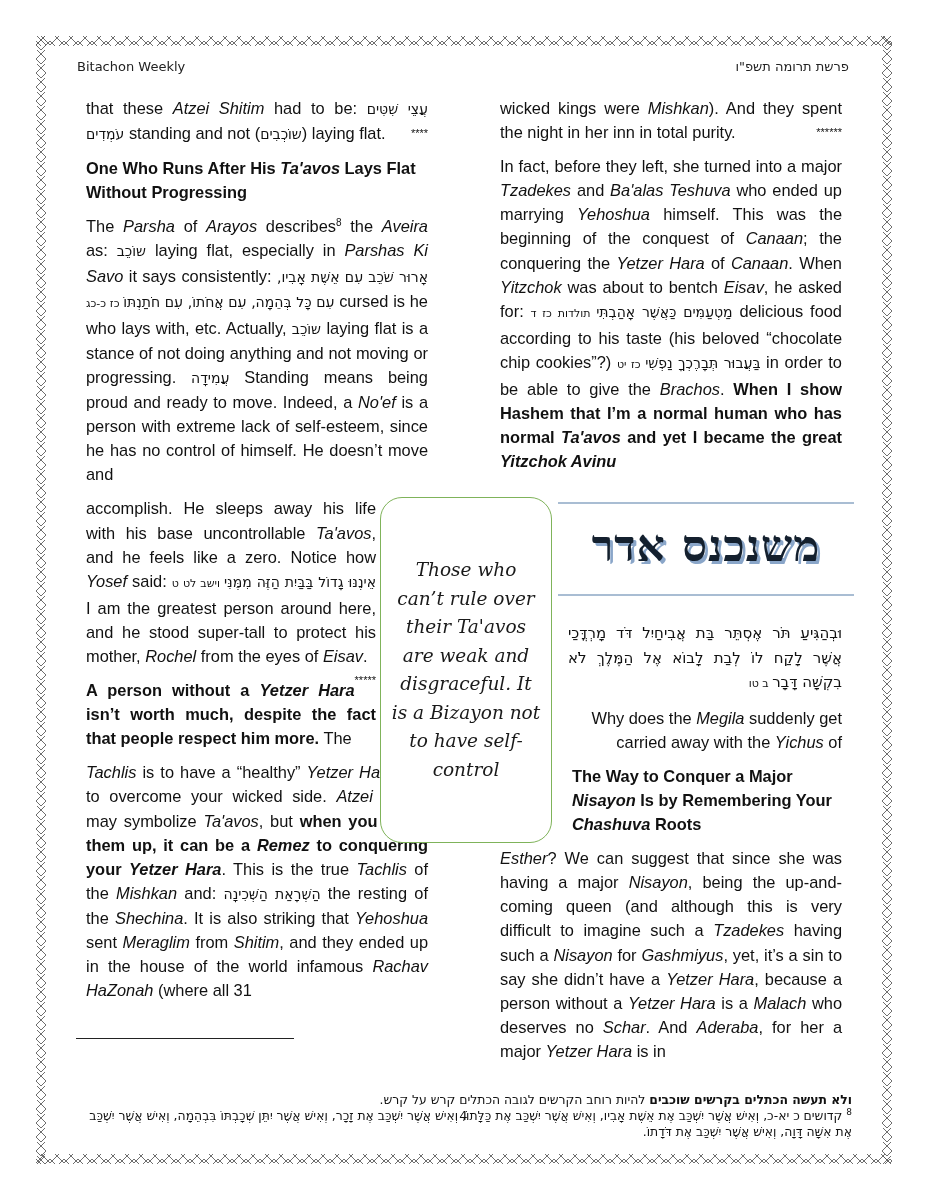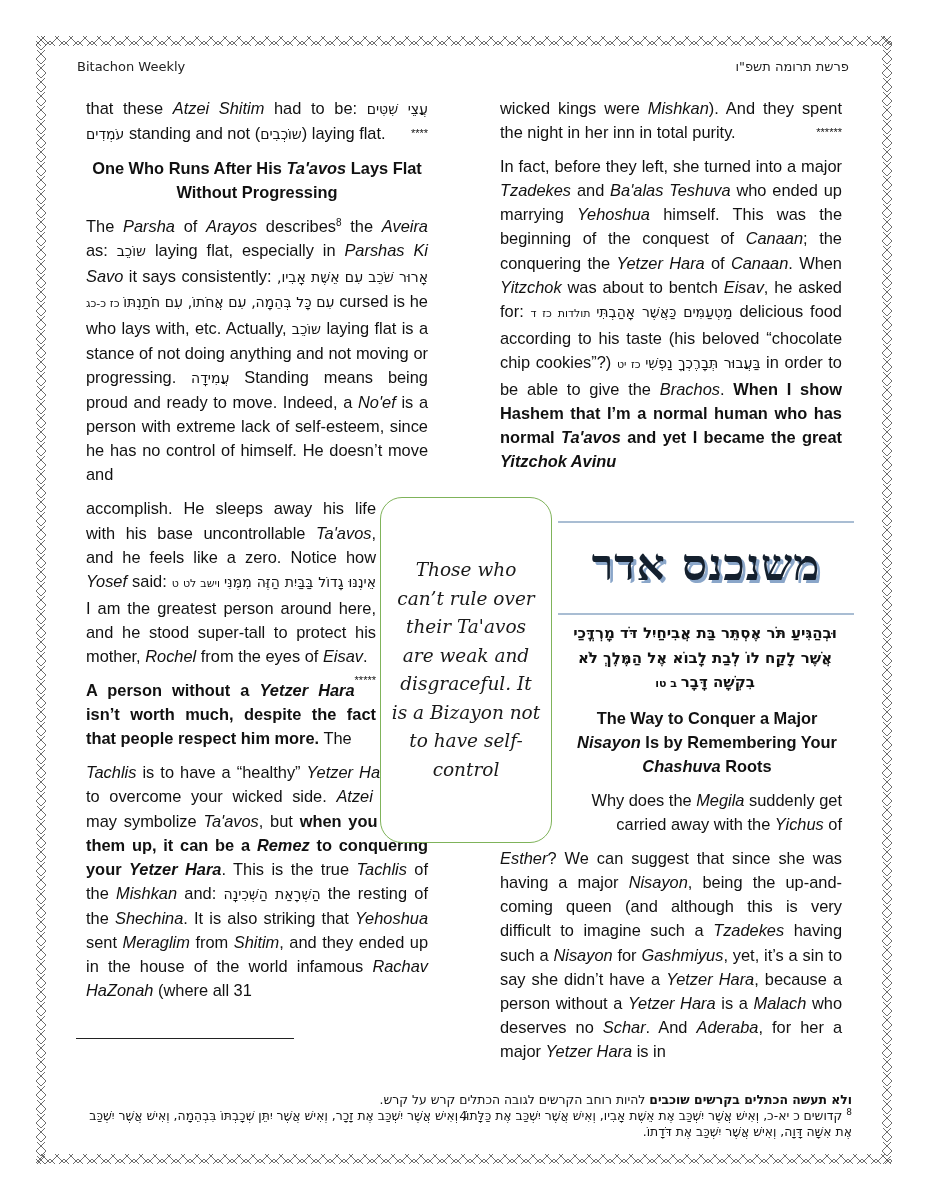--- a/index.html
+++ b/index.html
@@ -28,22 +28,22 @@
   .running-head { position: absolute; top: 59px; font-size: 13px;
     font-family: "DejaVu Sans", sans-serif; color: #222; }
   .running-head.left { left: 77px; }
   .running-head.right { right: 78px; direction: rtl; }
 
   .column { position: absolute; top: 86px; width: 362px; font-size: 16.4px; line-height: 24.1px; }
   .column.left { left: 76px; }
   .column.right { left: 490px; }
 
   .para { margin: 10px; text-align: justify; }
-  .para.head { text-align: center; font-weight: bold; }
-  .para.hebrew-block { text-align: center; font-weight: bold; direction: rtl; font-family: "DejaVu Sans", sans-serif; font-size: 15px; }
+  .para.head { text-align: left; font-weight: bold; }
+  .para.hebrew-block { font-weight: normal; direction: rtl; font-family: "DejaVu Sans", sans-serif; font-size: 15px; }
   .i { font-style: italic; }
   .b { font-weight: bold; }
   .bi { font-weight: bold; font-style: italic; }
   .he { font-family: "DejaVu Sans", sans-serif; font-size: 14px; direction: rtl; unicode-bidi: embed; }
   .heb { font-family: "DejaVu Sans", sans-serif; font-size: 14px; font-weight: normal; direction: rtl; unicode-bidi: embed; }
   .src { font-family: "DejaVu Sans", sans-serif; font-size: 11px; direction: rtl; unicode-bidi: embed; }
   .sup { font-size: 10px; vertical-align: super; line-height: 0; }
   .stars { float: right; font-size: 11px; }
 
   .narrow { width: 290px; }
@@ -51,21 +51,21 @@
 
   
   .pullquote { position: absolute; left: 380px; top: 457px; width: 172px; height: 346px;
     border: 1.5px solid #7fb35a; border-radius: 22px; box-sizing: border-box;
     background: #fff; display: flex; align-items: center; justify-content: center;
     text-align: center; padding: 14px 10px; margin-top: 40px; }
   .pullquote-text { font-family: "DejaVu Serif", serif; font-style: italic; font-size: 18.5px;
     line-height: 28.5px; color: #1a1a1a; }
 
   
-  .banner { position: absolute; left: 558px; top: 521px; width: 296px; height: 93px; }
+  .banner { position: absolute; left: 558px; top: 502px; width: 296px; height: 93px; }
   .banner-rule { position: absolute; left: 0; right: 0; height: 2px; background: #a9bdd3; }
   .banner-rule.top { top: 0; }
   .banner-rule.bottom { top: 92px; }
   .banner-title { position: absolute; left: 0; right: 0; top: 18px; text-align: center;
     direction: rtl; font-family: "DejaVu Serif", serif; font-weight: bold; font-size: 44px;
     color: #14202e; letter-spacing: 1px; text-shadow: 3px 3px 0 #8aa6c9; }
 
   
   .footnote-rule { position: absolute; left: 76px; top: 1038px; width: 218px; height: 1px; background: #222; }
   .footnotes { position: absolute; left: 76px; top: 1092px; width: 776px; direction: rtl;
@@ -99,22 +99,22 @@
   </div>
 
 <div class="column right">
   <div>
       <p class="para"><span>wicked kings were </span><span class="i">Mishkan</span><span>). And they spent the night in her inn in total purity. </span><span class="stars">******</span></p>
       <p class="para"><span>In fact, before they left, she turned into a major </span><span class="i">Tzadekes</span><span> and </span><span class="i">Ba'alas Teshuva</span><span> who ended up marrying </span><span class="i">Yehoshua</span><span> himself. This was the beginning of the conquest of </span><span class="i">Canaan</span><span>; the conquering the </span><span class="i">Yetzer Hara</span><span> of </span><span class="i">Canaan</span><span>. When </span><span class="i">Yitzchok</span><span> was about to bentch </span><span class="i">Eisav</span><span>, he asked for: </span><span class="he">מַטְעַמִּים כַּאֲשֶׁר אָהַבְתִּי</span><span class="src"> תולדות כז ד</span><span> delicious food according to his taste (his beloved “chocolate chip cookies”?) </span><span class="he">בַּעֲבוּר תְּבָרֶכְךָ נַפְשִׁי</span><span class="src"> כז יט</span><span> in order to be able to give the </span><span class="i">Brachos</span><span>. </span><span class="b">When I show Hashem that I’m a normal human who has normal </span><span class="bi">Ta'avos</span><span class="b"> and yet I became the great </span><span class="bi">Yitzchok Avinu</span></p>
     </div>
   <div style="height:128px"></div>
   <div>
       <p class="para hebrew-block indent-right" style="padding-left: 68px; padding-right: 0px;"><span>וּבְהַגִּיעַ תֹּר אֶסְתֵּר בַּת אֲבִיחַיִל דֹּד מָרְדֳּכַי אֲשֶׁר לָקַח לוֹ לְבַת לָבוֹא אֶל הַמֶּלֶךְ לֹא בִקְשָׁה דָּבָר</span><span class="src"> ב טו</span></p>
+      <p class="para" style="text-indent: 0px; padding-left: 72px; text-align: right;"><span>Why does the </span><span class="i">Megila</span><span> suddenly get carried away with the </span><span class="i">Yichus</span><span> of</span></p>
       <p class="para head indent-right"><span>The Way to Conquer a Major </span><span class="bi">Nisayon</span><span> Is by Remembering Your </span><span class="bi">Chashuva</span><span> Roots</span></p>
-      <p class="para" style="text-indent: 0px; padding-left: 72px; text-align: right;"><span>Why does the </span><span class="i">Megila</span><span> suddenly get carried away with the </span><span class="i">Yichus</span><span> of</span></p>
       <p class="para"><span class="i">Esther</span><span>? We can suggest that since she was having a major </span><span class="i">Nisayon</span><span>, being the up-and-coming queen (and although this is very difficult to imagine such a </span><span class="i">Tzadekes</span><span> having such a </span><span class="i">Nisayon</span><span> for </span><span class="i">Gashmiyus</span><span>, yet, it’s a sin to say she didn’t have a </span><span class="i">Yetzer Hara</span><span>, because a person without a </span><span class="i">Yetzer Hara</span><span> is a </span><span class="i">Malach</span><span> who deserves no </span><span class="i">Schar</span><span>. And </span><span class="i">Aderaba</span><span>, for her a major </span><span class="i">Yetzer Hara</span><span> is in</span></p>
     </div>
 </div>
 
 <div class="pullquote">
   <div class="pullquote-text">Those who can’t rule over their Ta'avos are weak and disgraceful. It is a Bizayon not to have self-control</div>
 </div>
 
 <div class="banner">
   <div class="banner-rule top"></div>

